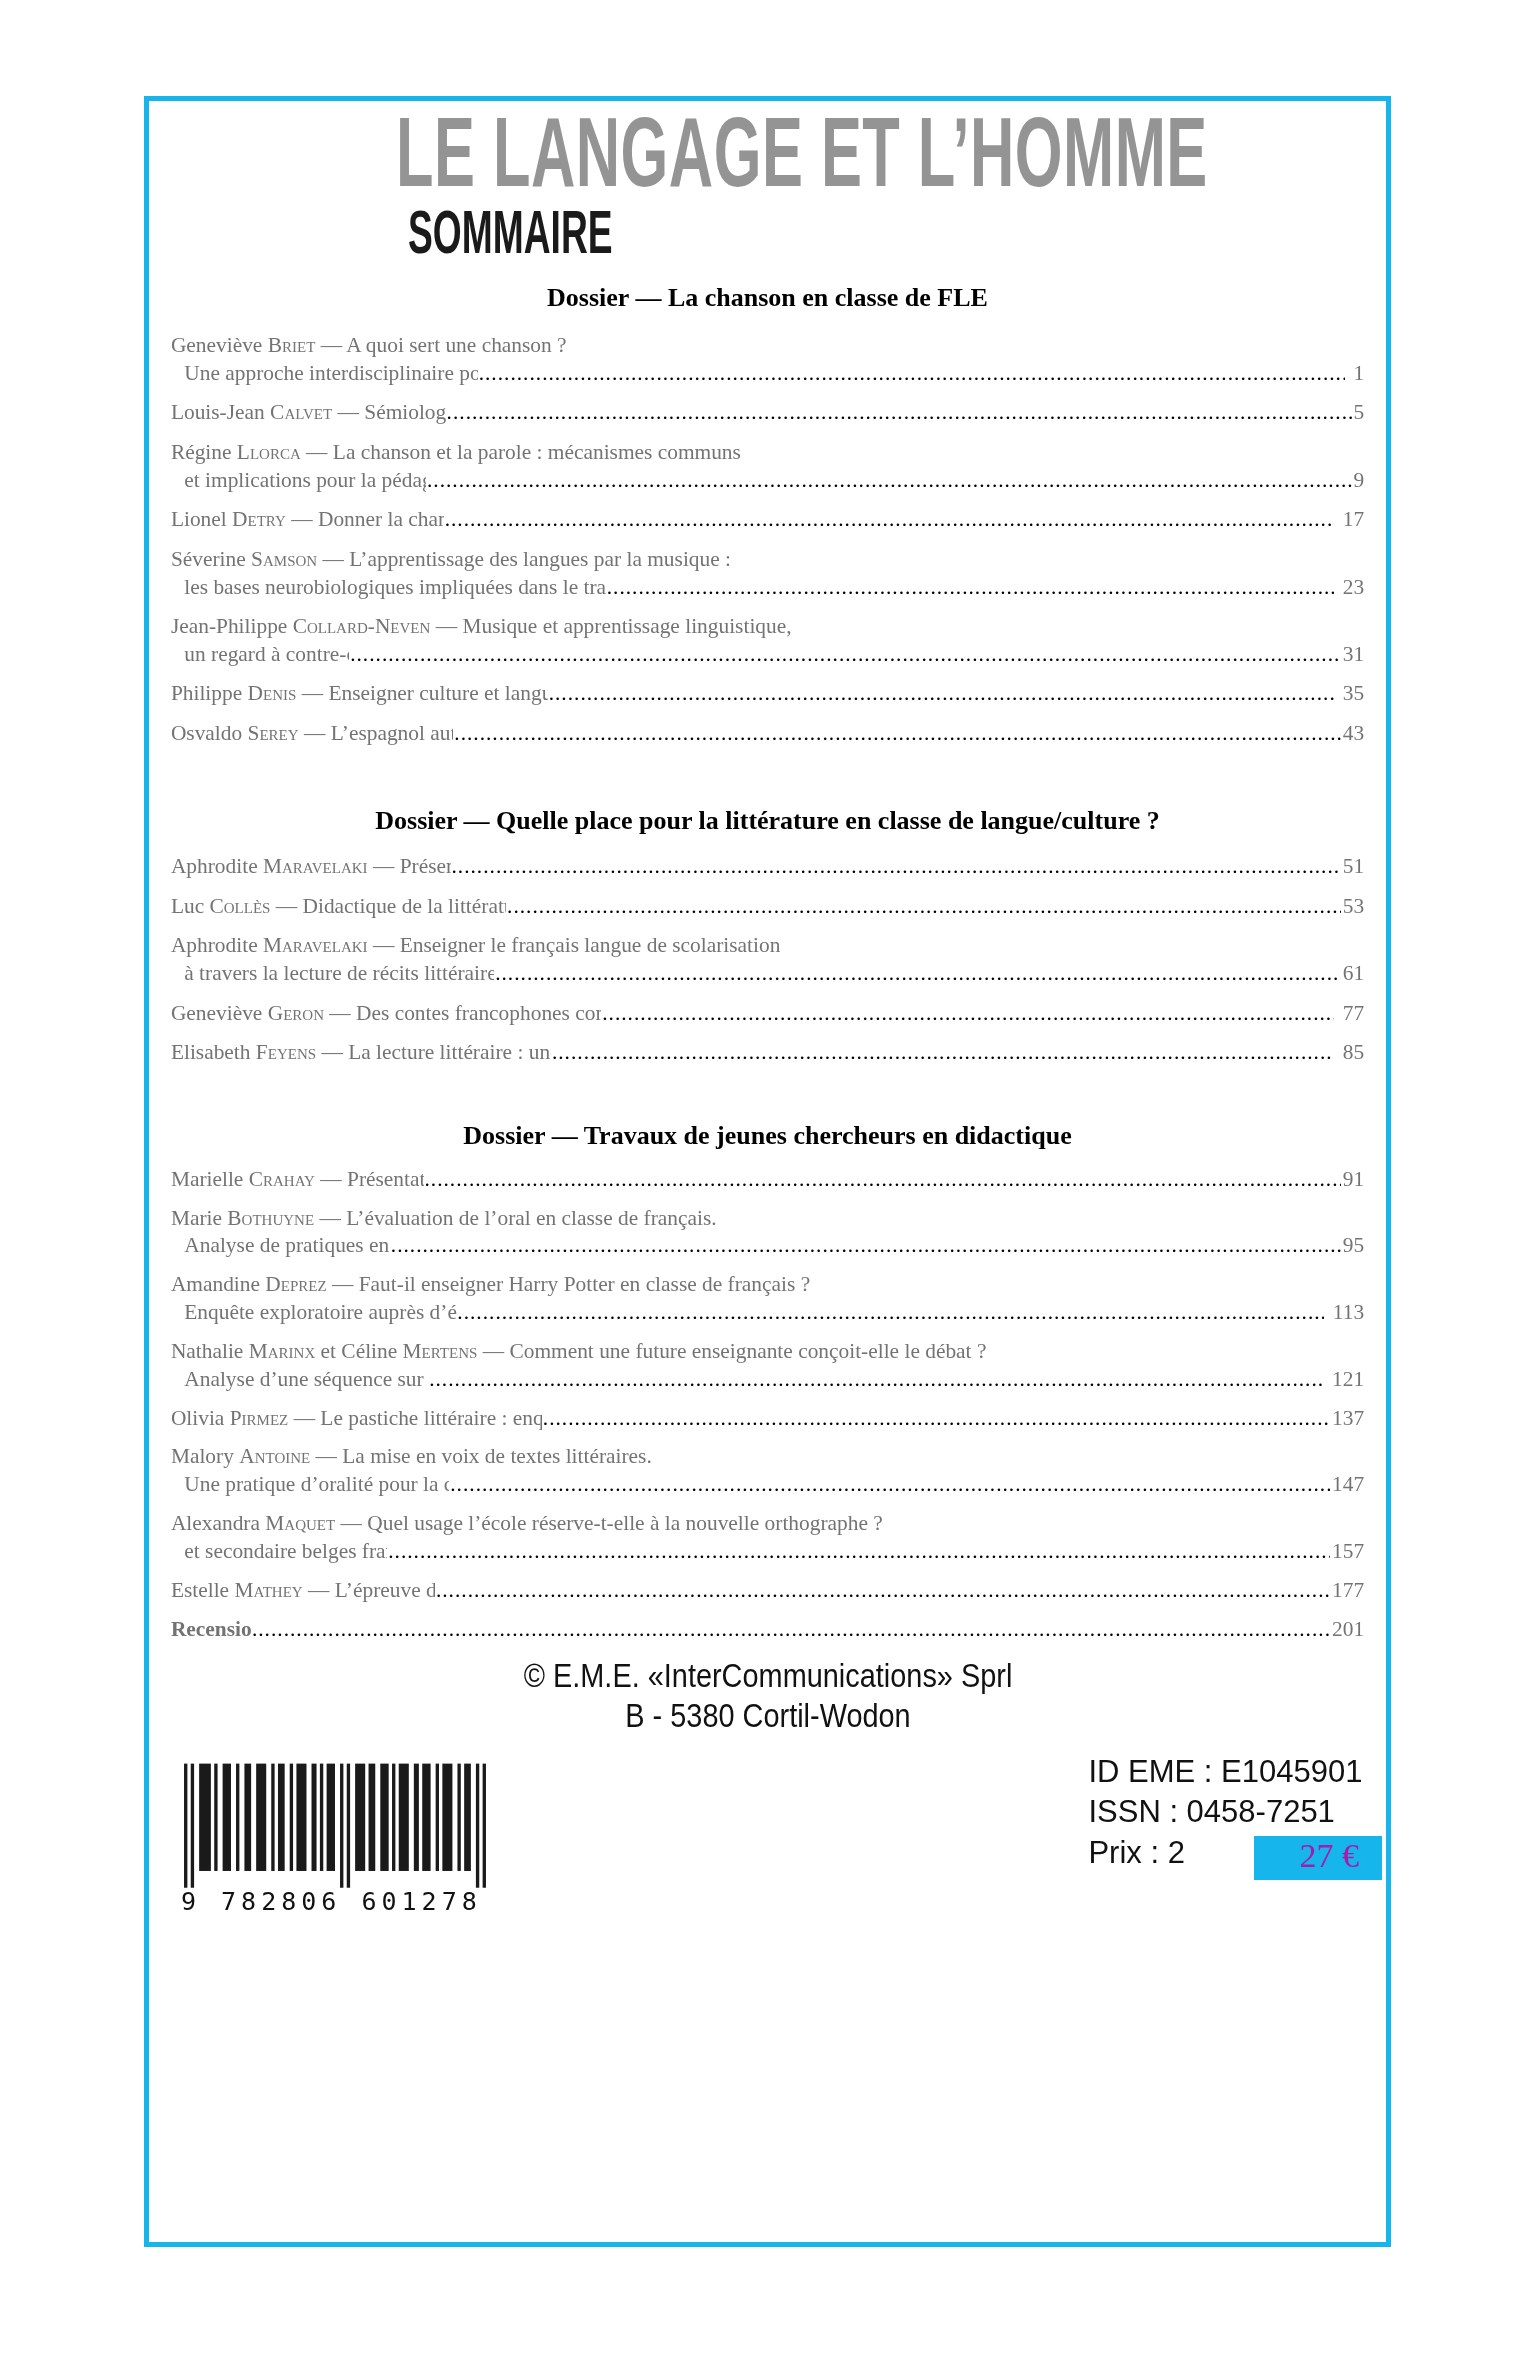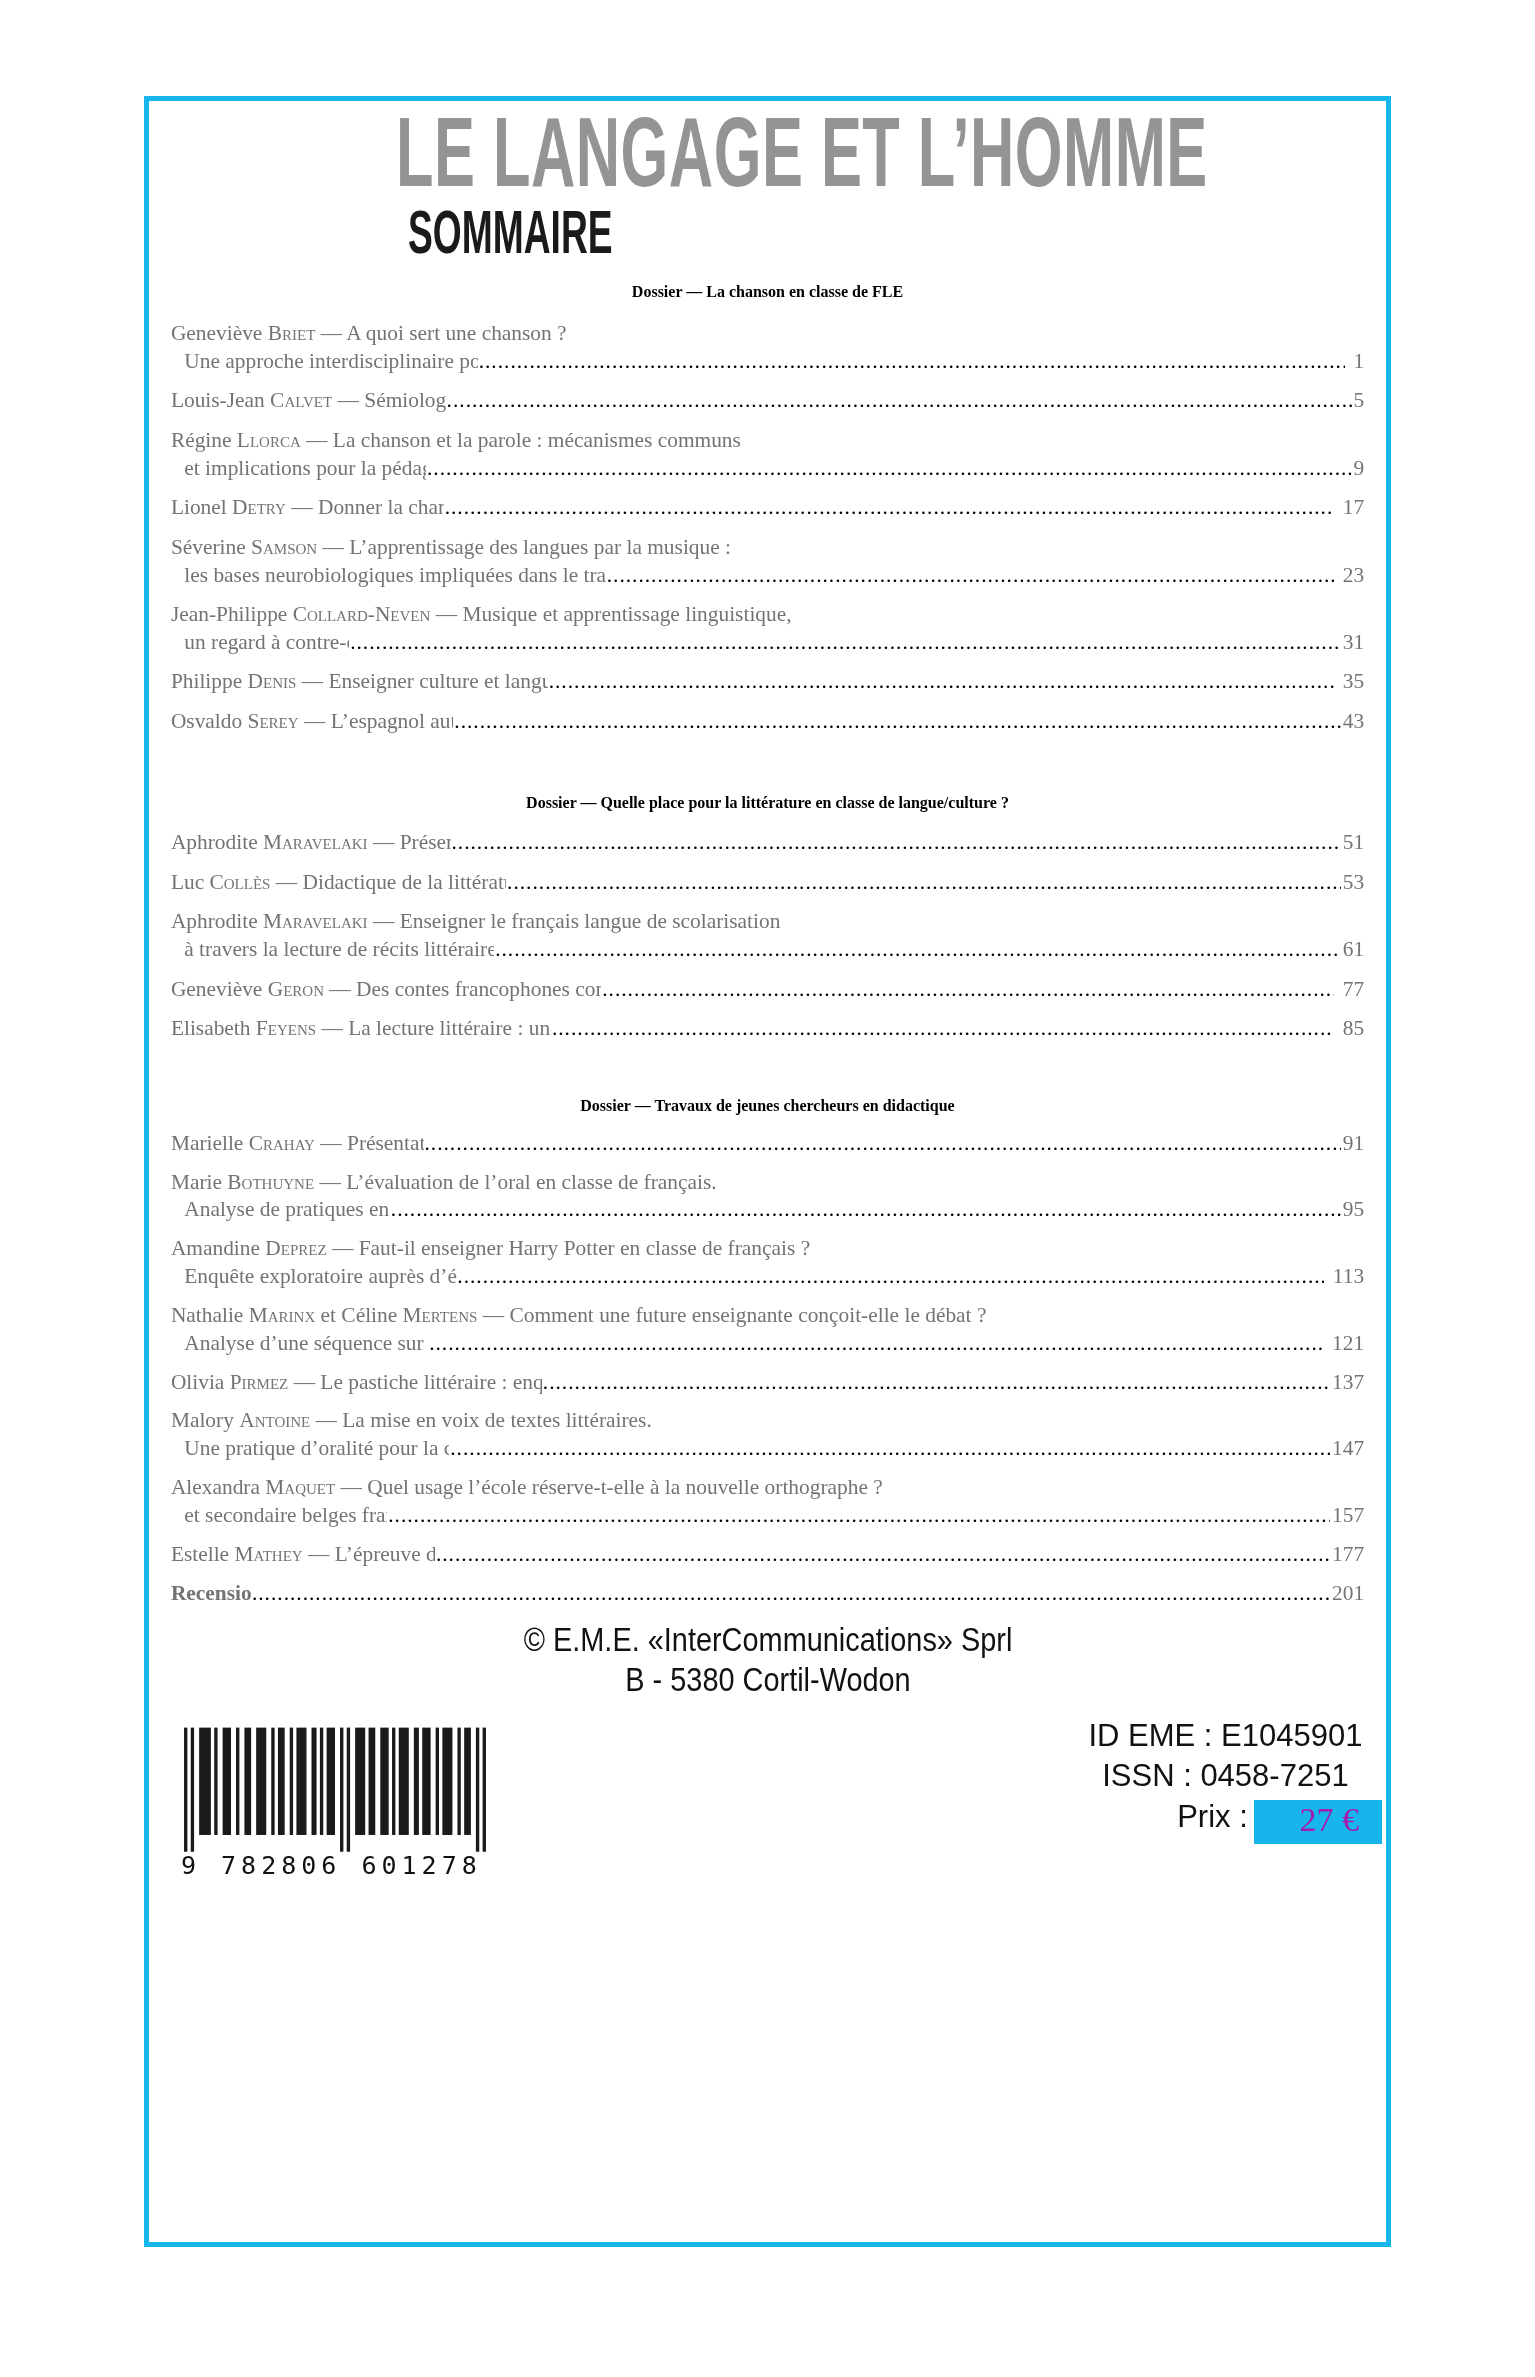--- a/index.html
+++ b/index.html
@@ -64,21 +64,21 @@
   }
 
   
   .toc {
     padding: 0 3.4px;
   }
   .dossier-heading {
     text-align: center;
     font-family: "Liberation Serif", serif;
     font-weight: bold;
-    font-size: 16px;
+    font-size: 26px;
     color: #000;
     margin: 0;
   }
   .sec-1 .dossier-heading { padding-top: 20px; }
   .sec-2 .dossier-heading { padding-top: 47px; }
   .sec-3 .dossier-heading { padding-top: 42px; }
 
   .entries { margin-top: 18.5px; }
   .sec-2 .entries { margin-top: 17px; }
   .sec-3 .entries { margin-top: 15px; }
@@ -163,21 +163,21 @@
   .barcode-digits {
     font-family: "DejaVu Sans Mono", monospace;
     font-size: 25px;
     letter-spacing: 5px;
     color: #111;
     margin-top: -1.7px;
     padding-left: 1.7px;
   }
 
   .id-block {
-    text-align: center;
+    text-align: left;
     font-family: "Liberation Sans", sans-serif;
     font-size: 31px;
     line-height: 1.30;
     color: #111;
     padding-top: 11.7px;
     padding-right: 1.7px;
     position: relative;
   }
   .id-line { white-space: nowrap; }
 

